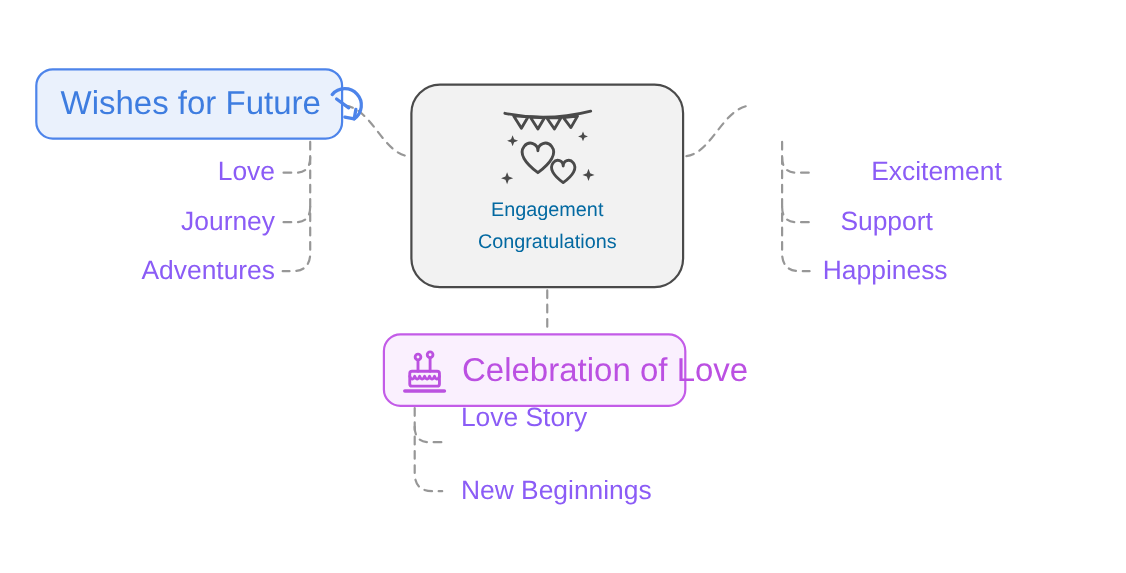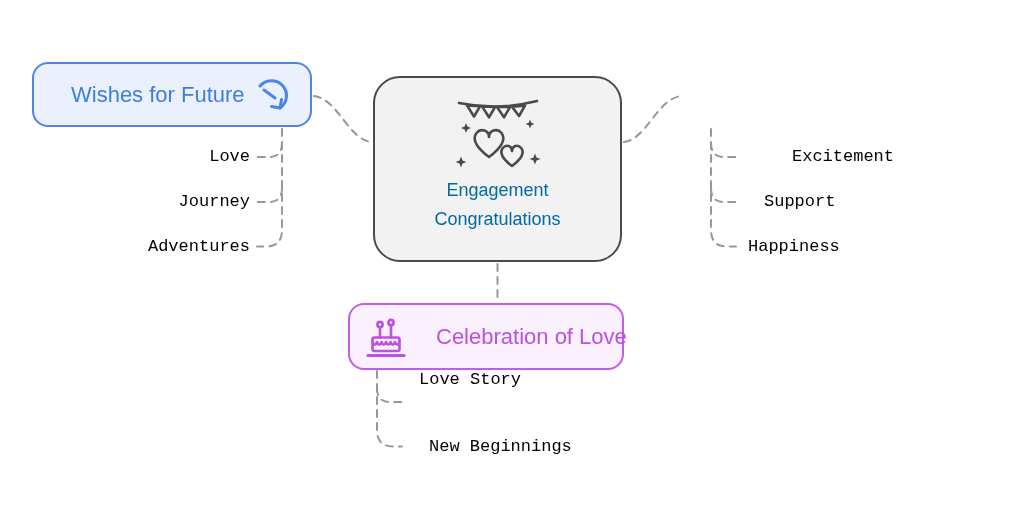--- a/index.html
+++ b/index.html
@@ -25,24 +25,23 @@
   .node {
     position: absolute;
     display: flex;
     align-items: center;
     box-sizing: border-box;
     border-radius: 16px;
     border: 2.5px solid;
   }
   .node .icon-svg { flex: 0 0 auto; display: block; }
   .node-label {
-    font-size: 22px;
+    font-size: 30px;
     white-space: nowrap;
     line-height: 1;
-    margin-left: 16px;
   }
   .node-blue {
     left: 32px; top: 62px; width: 280px; height: 65px;
     background: #eaf1fc; border-color: #4d84ea;
     padding: 0 14px 0 21px;
   }
   .node-blue .node-label { color: #3e7de0; flex: 1; }
   .node-yellow {
     left: 683px; top: 62px; width: 309px; height: 66px;
     background: #fcf8e0; border-color: #e4cc1e;
@@ -65,25 +64,24 @@
   }
   .center-title {
     margin-top: 2px;
     text-align: center;
     font-size: 18px;
     line-height: 29px;
     color: #0369a1;
   }
   .item {
     position: absolute;
-    font-size: 17px;
+    font-size: 24px;
     line-height: 26px;
-    color: #000000;
+    color: #8b5cf6;
     white-space: nowrap;
-    font-family: Liberation Mono, monospace;
   }
   .item-left { text-align: right; }
 </style>
 </head>
 <body>
 
 <div class="canvas">
 
   <svg class="connectors" viewBox="0 0 1024 521">
     <g fill="none" stroke="#979797" stroke-width="2" stroke-dasharray="7 6" stroke-linecap="round">
@@ -160,15 +158,15 @@
 
   <div class="item item-left" style="top:144px; right:774px;">Love</div>
   <div class="item item-left" style="top:189px; right:774px;">Journey</div>
   <div class="item item-left" style="top:234px; right:774px;">Adventures</div>
 
   <div class="item" style="top:144px; left:748px;margin-left:44px;">Excitement</div>
   <div class="item" style="top:189px; left:764px;">Support</div>
   <div class="item" style="top:234px; left:748px;">Happiness</div>
 
   <div class="item" style="top:367px; left:419px;">Love Story</div>
-  <div class="item" style="top:434px; left:419px;margin-left:10px;">New Beginnings</div>
+  <div class="item" style="top:434px; left:419px;">New Beginnings</div>
 
 </div>
 
 </body></html>

